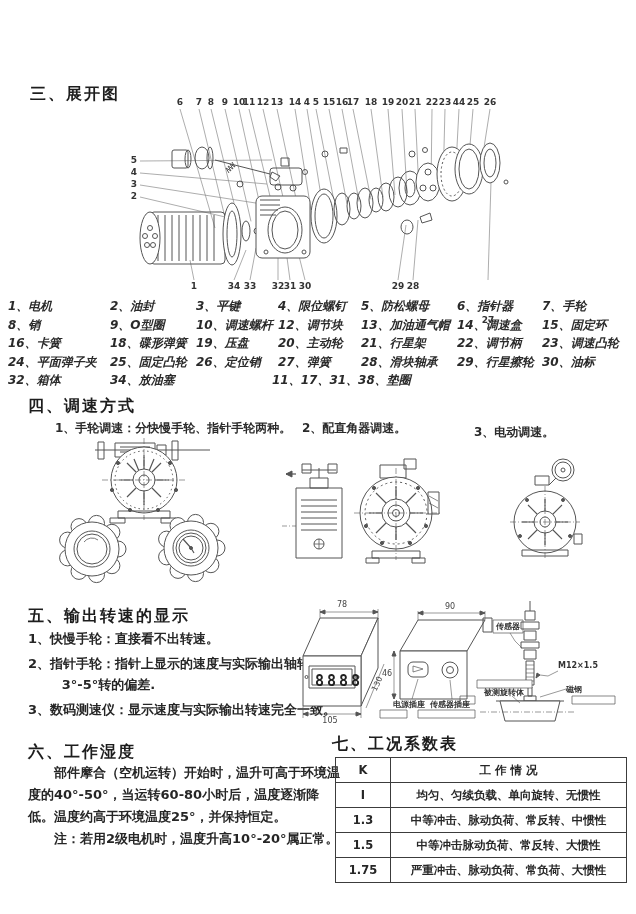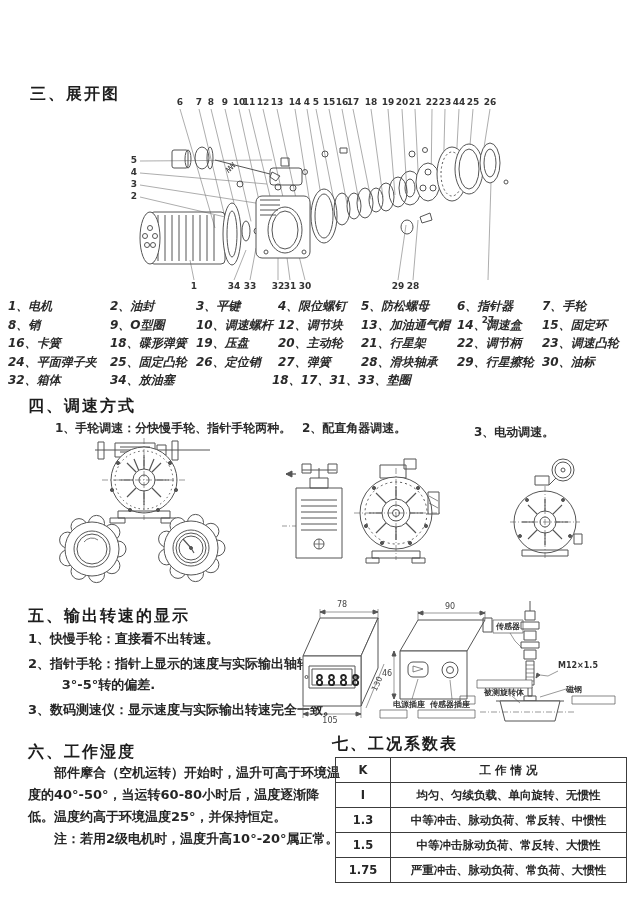--- a/index.html
+++ b/index.html
@@ -240,21 +240,21 @@
       <span class="part-item" style="left: 542px; top: 41.2px;">23、调速凸轮</span>
       <span class="part-item" style="left: 8px; top: 59.8px;">24、平面弹子夹</span>
       <span class="part-item" style="left: 110px; top: 59.8px;">25、固定凸轮</span>
       <span class="part-item" style="left: 196px; top: 59.8px;">26、定位销</span>
       <span class="part-item" style="left: 278px; top: 59.8px;">27、弹簧</span>
       <span class="part-item" style="left: 361px; top: 59.8px;">28、滑块轴承</span>
       <span class="part-item" style="left: 457px; top: 59.8px;">29、行星擦轮</span>
       <span class="part-item" style="left: 542px; top: 59.8px;">30、油标</span>
       <span class="part-item" style="left: 8px; top: 78.4px;">32、箱体</span>
       <span class="part-item" style="left: 110px; top: 78.4px;">34、放油塞</span>
-      <span class="part-item" style="left: 272px; top: 78.4px;">18、17、31、33、垫圈</span>
+      <span class="part-item" style="left: 272px; top: 78.4px;">11、17、31、38、垫圈</span>
     </div>
 
   <h3 class="sec" style="left:28px;top:396px;">四、调速方式</h3>
   <span class="s4item" style="left:55px;top:420px;">1、手轮调速：分快慢手轮、指针手轮两种。</span>
   <span class="s4item" style="left:302px;top:420px;">2、配直角器调速。</span>
   <span class="s4item" style="left:474px;top:424px;">3、电动调速。</span>
 
   <div class="abs" style="left:40px;top:438px;width:556px;height:164px;">
     <svg width="556" height="164" viewBox="0 0 556 164" fill="none" stroke="#555" stroke-width="1">
 

